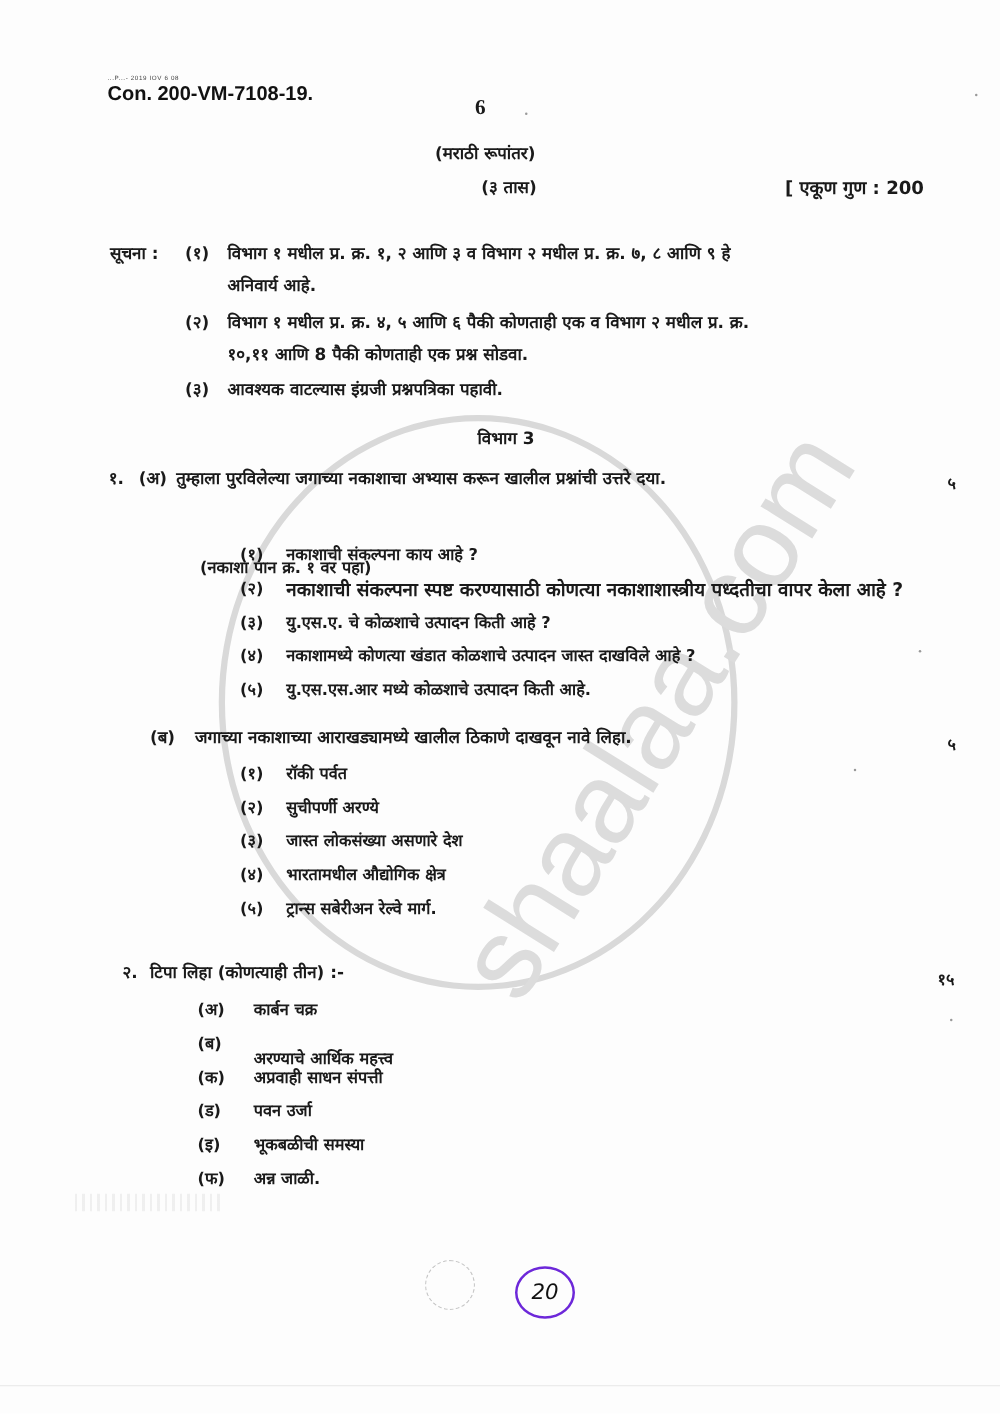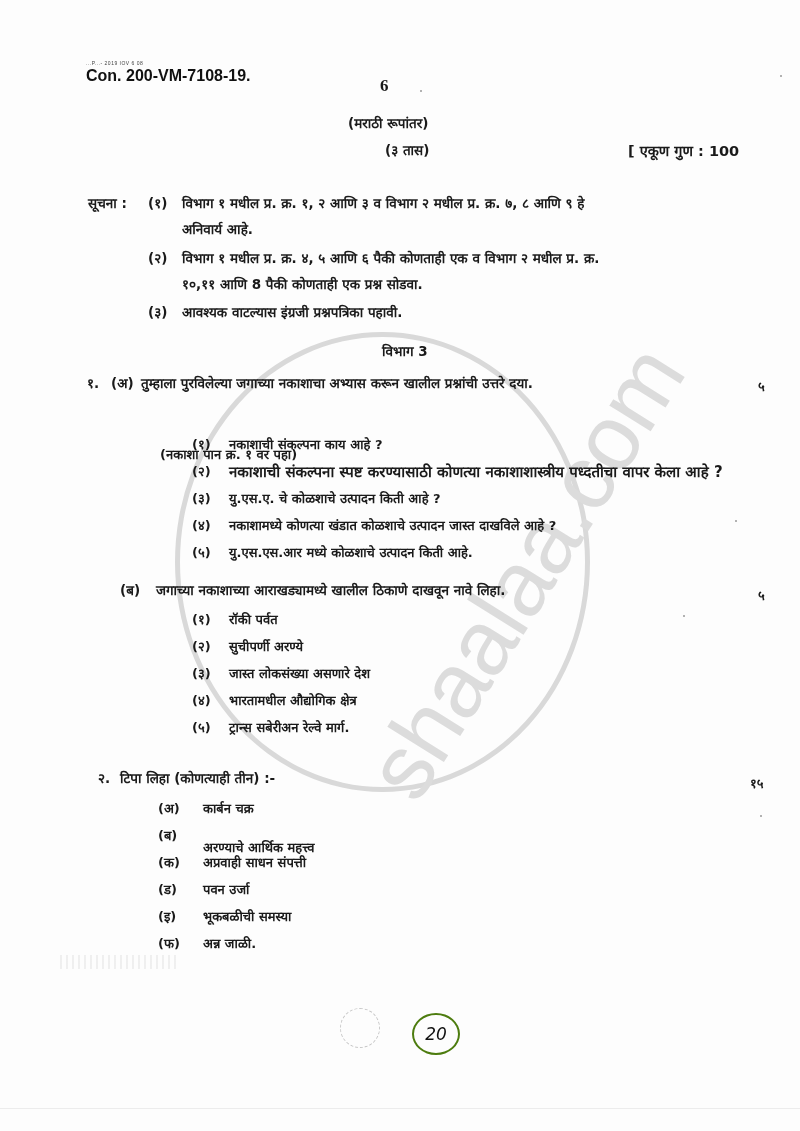--- a/index.html
+++ b/index.html
@@ -23,42 +23,42 @@
     position: absolute; left: 270px; top: 520px; font-family: "Liberation Sans", sans-serif;
     font-size: 92px; color: #dcdcdc; transform: rotate(-58deg); transform-origin: center;
     letter-spacing: -1px;
   }
   .stamp-faint {
     position: absolute; left: 340px; top: 1008px; width: 38px; height: 38px;
     border: 1px dashed #c8c8c8; border-radius: 50%;
   }
   .stamp {
     position: absolute; left: 412px; top: 1013px; width: 44px; height: 38px;
-    border: 2px solid #4d7c0f; border-radius: 50%; display: flex; align-items: center; justify-content: center;
+    border: 2px solid #6d28d9; border-radius: 50%; display: flex; align-items: center; justify-content: center;
     font-family: "DejaVu Sans", sans-serif; font-size: 17px; font-style: italic; color: #111;
   }
   .speck { position: absolute; width: 2px; height: 2px; background: #999; border-radius: 50%; }
   .scan-noise { position: absolute; left: 60px; top: 955px; width: 120px; height: 14px;
     background: repeating-linear-gradient(90deg, #e6e6e6 0 2px, transparent 2px 6px); opacity: 0.6; }
   .bottom-line { position: absolute; left: 0; top: 1108px; width: 800px; height: 1px; background: #ececec; }
 </style>
 </head>
 <body>
 
 <div class="page">
 
   <div class="watermark-circle"></div>
   <div class="abs watermark-text">shaalaa.com</div>
 
   <div class="abs tiny" style="left:86px; top:60px;">...P...- 2019 IOV 6 08</div>
   <div class="abs code" style="left:86px; top:67px;">Con. 200-VM-7108-19.</div>
   <div class="abs pgno" style="left:380px; top:76px;">6</div>
   <div class="abs mr" style="left:348px; top:117px;">(मराठी रूपांतर)</div>
   <div class="abs mr" style="left:385px; top:144px;">(३ तास)</div>
-  <div class="abs mr" style="left:628px; top:144px; font-size:14.5px;">[ एकूण गुण : 100</div>
+  <div class="abs mr" style="left:628px; top:144px; font-size:14.5px;">[ एकूण गुण : 200</div>
 
   <div class="abs mr" style="left:88px; top:197px;">सूचना :</div>
   <div class="abs mr" style="left:148px; top:197px;">(१)</div>
   <div class="abs mr" style="left:182px; top:197px;">विभाग १ मधील प्र. क्र. १, २ आणि ३ व विभाग २ मधील प्र. क्र. ७, ८ आणि ९ हे</div>
   <div class="abs mr" style="left:182px; top:223px;">अनिवार्य आहे.</div>
 
   <div class="abs mr" style="left:148px; top:252px;">(२)</div>
   <div class="abs mr" style="left:182px; top:252px;">विभाग १ मधील प्र. क्र. ४, ५ आणि ६ पैकी कोणताही एक व विभाग २ मधील प्र. क्र.</div>
   <div class="abs mr" style="left:182px; top:278px;">१०,११ आणि 8 पैकी कोणताही एक प्रश्न सोडवा.</div>
 

